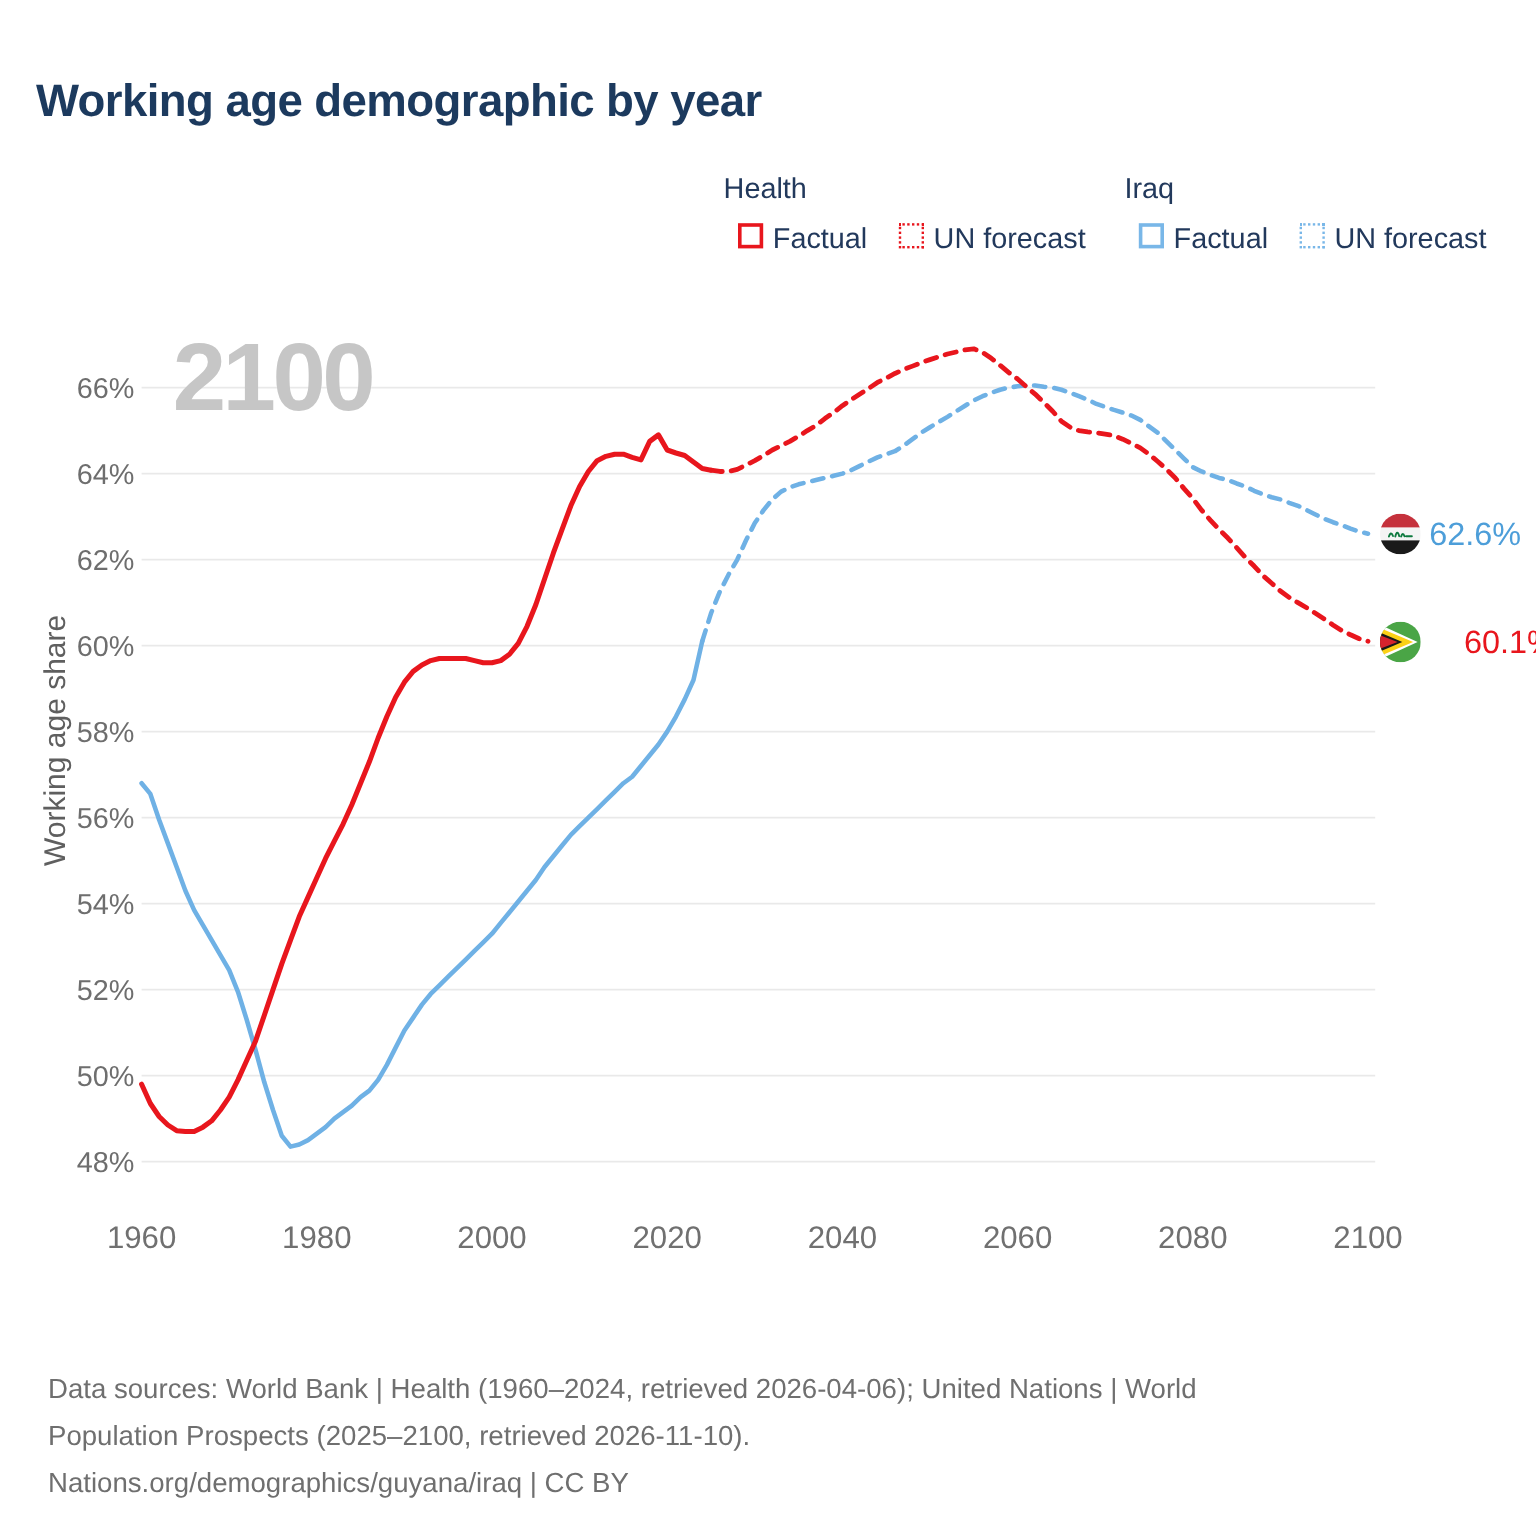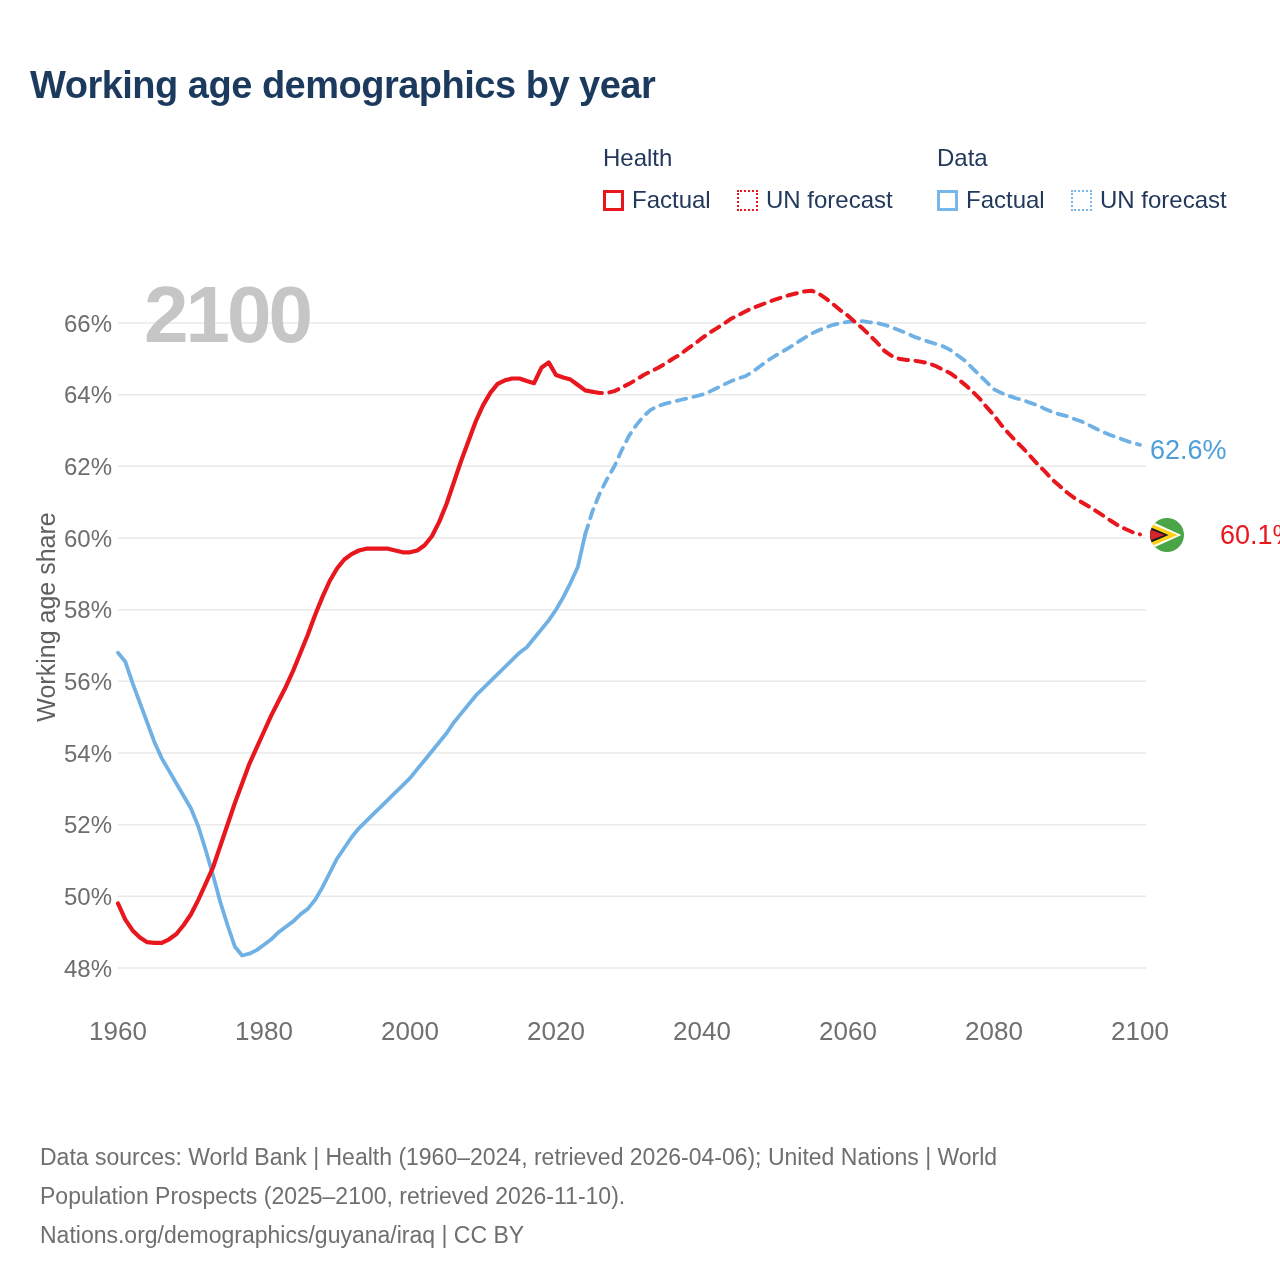--- a/index.html
+++ b/index.html
@@ -7,40 +7,40 @@
           font-family:"Liberation Sans", sans-serif;}
   .title{position:absolute;left:30px;top:64px;font-size:38px;font-weight:bold;color:#1c3a5e;letter-spacing:-0.5px;}
   #plot{position:absolute;left:0;top:0;width:1280px;height:1280px;}
   .tick{font-family:"Liberation Sans",sans-serif;font-size:24px;fill:#6e6e6e;}
   .xtick{font-size:26px;fill:#707070;}
   .wm{font-family:"Liberation Sans",sans-serif;font-size:80px;font-weight:bold;fill:#c6c6c6;letter-spacing:-3px;}
   .y-axis-title{position:absolute;left:-84px;top:603px;width:260px;height:28px;text-align:center;
     font-size:25px;color:#5f5f5f;transform:rotate(-90deg);}
   .legend{position:absolute;left:603px;top:144px;width:660px;height:78px;}
   .lg-title{position:absolute;top:0;font-size:24px;color:#22395c;}
-  .lg-item{position:absolute;top:42px;display:flex;align-items:center;cursor:default;}
+  .lg-item{position:absolute;top:42px;display:flex;align-items:flex-start;cursor:default;margin-left:12px;}
   .sw{width:21px;height:21px;box-sizing:border-box;display:inline-block;background:#fff;}
   .sw.solid{border-style:solid;border-width:3px;}
   .sw.dotted{border-style:dotted;border-width:2px;}
   .lg-label{margin-left:8px;font-size:24px;color:#22395c;white-space:nowrap;}
   .end-label{position:absolute;display:flex;align-items:center;gap:7px;height:34px;}
   .end-value{font-size:27px;font-weight:500;white-space:nowrap;}
   .flag{width:34px;height:34px;display:block;}
   .footer{position:absolute;left:40px;top:1090px;font-size:23px;color:#6f6f6f;line-height:39px;margin-top:48px;}
 </style>
 </head>
 <body>
 
 <div class="canvas">
 
-  <div class="title">Working age demographics by year</div>
+  <div class="title">Working age demographic by year</div>
 
   <div class="legend">
     <div class="lg-title" style="left:0;">Health</div>
-    <div class="lg-title" style="left:334px;">Data</div>
+    <div class="lg-title" style="left:334px;">Iraq</div>
 
     <div class="lg-item" style="left:0;">
       <span class="sw solid" style="border-color: rgb(232, 22, 29);"></span>
       <span class="lg-label">Factual</span>
     </div>
     <div class="lg-item" style="left:134px;">
       <span class="sw dotted" style="border-color: rgb(232, 22, 29);"></span>
       <span class="lg-label">UN forecast</span>
     </div>
     <div class="lg-item" style="left:334px;">
@@ -84,21 +84,21 @@
       <text class="tick xtick" x="1140.0" y="1040" text-anchor="middle">2100</text>
       <text class="wm" x="144" y="342">2100</text>
       <path d="M118.0,652.7 L125.3,661.6 L132.6,683.1 L139.9,702.8 L147.2,722.5 L154.5,742.3 L161.8,758.4 L169.1,770.9 L176.4,783.5 L183.7,796.0 L191.0,808.5 L198.3,826.5 L205.6,849.8 L212.9,874.8 L220.2,901.7 L227.5,925.0 L234.8,946.5 L242.1,955.5 L249.4,953.7 L256.7,950.1 L264.0,944.7 L271.3,939.3 L278.6,932.2 L285.9,926.8 L293.2,921.4 L300.5,914.3 L307.8,908.9 L315.1,899.9 L322.4,887.4 L329.7,873.0 L337.0,858.7 L344.3,848.0 L351.6,837.2 L358.9,828.3 L366.2,821.1 L373.5,813.9 L380.8,806.8 L388.1,799.6 L395.4,792.4 L402.7,785.3 L410.0,778.1 L417.3,769.1 L424.6,760.2 L431.9,751.2 L439.2,742.3 L446.5,733.3 L453.8,722.5 L461.1,713.6 L468.4,704.6 L475.7,695.7 L483.0,688.5 L490.3,681.3 L497.6,674.2 L504.9,667.0 L512.2,659.8 L519.5,652.7 L526.8,647.3 L534.1,638.3 L541.4,629.4 L548.7,620.4 L556.0,609.7 L563.3,597.1 L570.6,582.8 L577.9,566.7 L585.2,534.4" fill="none" stroke="#6fb1e5" stroke-width="3.8" stroke-linecap="round" stroke-linejoin="round"></path>
       <path d="M585.2,534.4 L592.5,511.1 L599.8,493.2 L607.1,478.9 L614.4,466.3 L621.7,450.2 L629.0,435.9 L636.3,425.1 L643.6,416.2 L650.9,409.7 L658.2,406.1 L665.5,403.6 L672.8,401.8 L680.1,400.0 L687.4,398.3 L694.7,396.5 L702.0,394.7 L709.3,391.8 L716.6,388.2 L723.9,384.6 L731.2,381.1 L738.5,378.5 L745.8,376.0 L753.1,371.4 L760.4,366.0 L767.7,360.6 L775.0,356.0 L782.3,351.7 L789.6,347.4 L796.9,342.7 L804.2,338.1 L811.5,333.7 L818.8,330.2 L826.1,327.3 L833.4,324.8 L840.7,323.0 L848.0,321.9 L855.3,321.2 L862.6,321.2 L869.9,322.3 L877.2,323.0 L884.5,324.8 L891.8,327.3 L899.1,330.2 L906.4,333.0 L913.7,336.6 L921.0,339.1 L928.3,341.6 L935.6,343.8 L942.9,346.3 L950.2,349.9 L957.5,355.3 L964.8,360.6 L972.1,367.8 L979.4,375.0 L986.7,382.1 L994.0,389.3 L1001.3,392.9 L1008.6,395.7 L1015.9,398.3 L1023.2,400.0 L1030.5,402.9 L1037.8,405.4 L1045.1,409.0 L1052.4,411.9 L1059.7,414.4 L1067.0,416.2 L1074.3,419.0 L1081.6,421.5 L1088.9,425.1 L1096.2,428.7 L1103.5,432.3 L1110.8,435.2 L1118.1,437.7 L1125.4,440.5 L1132.7,443.0 L1140.0,444.8" fill="none" stroke="#6fb1e5" stroke-width="3.8" stroke-dasharray="9.5 7.5" stroke-linecap="round" stroke-linejoin="round"></path>
       <path d="M118.0,903.5 L125.3,919.6 L132.6,930.4 L139.9,937.5 L147.2,942.2 L154.5,942.9 L161.8,942.9 L169.1,939.3 L176.4,934.0 L183.7,925.0 L191.0,914.3 L198.3,899.9 L205.6,883.8 L212.9,867.7 L220.2,846.2 L227.5,824.7 L234.8,803.2 L242.1,783.5 L249.4,763.8 L256.7,747.6 L264.0,731.5 L271.3,715.4 L278.6,701.0 L285.9,686.7 L293.2,670.6 L300.5,652.7 L307.8,634.8 L315.1,615.0 L322.4,597.1 L329.7,581.0 L337.0,568.5 L344.3,559.5 L351.6,554.1 L358.9,550.5 L366.2,548.7 L373.5,548.7 L380.8,548.7 L388.1,548.7 L395.4,550.5 L402.7,552.3 L410.0,552.3 L417.3,550.5 L424.6,545.2 L431.9,536.2 L439.2,521.9 L446.5,504.0 L453.8,482.5 L461.1,461.0 L468.4,441.2 L475.7,421.5 L483.0,405.4 L490.3,392.9 L497.6,383.9 L504.9,380.3 L512.2,378.5 L519.5,378.5 L526.8,381.1 L534.1,383.2 L541.4,367.8 L548.7,362.4 L556.0,375.0 L563.3,377.5 L570.6,379.6 L577.9,385.0 L585.2,390.4 L592.5,391.8" fill="none" stroke="#e8161d" stroke-width="4.2" stroke-linecap="round" stroke-linejoin="round"></path>
       <path d="M592.5,391.8 L599.8,392.9 L607.1,392.9 L614.4,391.1 L621.7,387.5 L629.0,383.9 L636.3,379.6 L643.6,375.0 L650.9,371.4 L658.2,367.8 L665.5,363.5 L672.8,358.8 L680.1,354.5 L687.4,348.8 L694.7,343.8 L702.0,338.1 L709.3,333.0 L716.6,328.4 L723.9,323.7 L731.2,318.7 L738.5,315.1 L745.8,311.2 L753.1,307.9 L760.4,305.1 L767.7,302.2 L775.0,299.7 L782.3,297.2 L789.6,295.0 L796.9,293.3 L804.2,291.5 L811.5,290.7 L818.8,293.6 L826.1,298.6 L833.4,304.4 L840.7,310.5 L848.0,315.8 L855.3,322.3 L862.6,328.4 L869.9,335.5 L877.2,342.7 L884.5,351.0 L891.8,356.0 L899.1,358.8 L906.4,359.9 L913.7,360.6 L921.0,361.7 L928.3,363.1 L935.6,366.0 L942.9,369.6 L950.2,373.2 L957.5,378.5 L964.8,384.6 L972.1,391.1 L979.4,398.3 L986.7,407.2 L994.0,415.4 L1001.3,425.1 L1008.6,433.4 L1015.9,441.2 L1023.2,448.4 L1030.5,456.3 L1037.8,464.5 L1045.1,471.7 L1052.4,479.6 L1059.7,486.0 L1067.0,492.5 L1074.3,497.9 L1081.6,502.2 L1088.9,506.5 L1096.2,511.1 L1103.5,515.8 L1110.8,520.8 L1118.1,525.5 L1125.4,529.0 L1132.7,532.3 L1140.0,534.4" fill="none" stroke="#e8161d" stroke-width="4" stroke-dasharray="9.5 7.5" stroke-linecap="round" stroke-linejoin="round"></path>
     </svg>
 
   <div class="y-axis-title">Working age share</div>
 
-  <div class="end-label" style="left:1150px;top:428px;flex-direction:column;">
+  <div class="end-label" style="left:1150px;top:428px;">
     <svg class="flag" viewBox="0 0 32 32">
       <clipPath id="cIq">
           <circle cx="16" cy="16" r="16"></circle>
         </clipPath>
       <g clip-path="url(#cIq)">
         <rect x="0" y="0" width="32" height="11" fill="#c5313c"></rect>
         <rect x="0" y="11" width="32" height="10" fill="#f4f4f4"></rect>
         <rect x="0" y="21" width="32" height="11" fill="#1a1a1a"></rect>
         <path d="M7 18c1-3.2 2.2-3.2 3.2-0.4 M12 18c0.9-4 2.2-4 3.1-0.3 M16.6 18c0.8-2.6 1.8-2.6 2.6-0.2 M20.5 17.8h4.5" stroke="#0e7a3f" stroke-width="1.5" fill="none" stroke-linecap="round"></path>
       </g>

